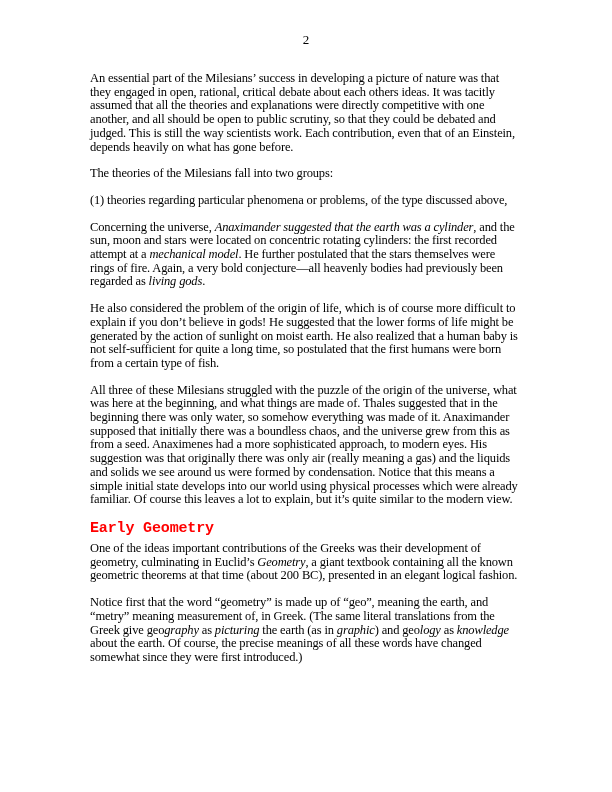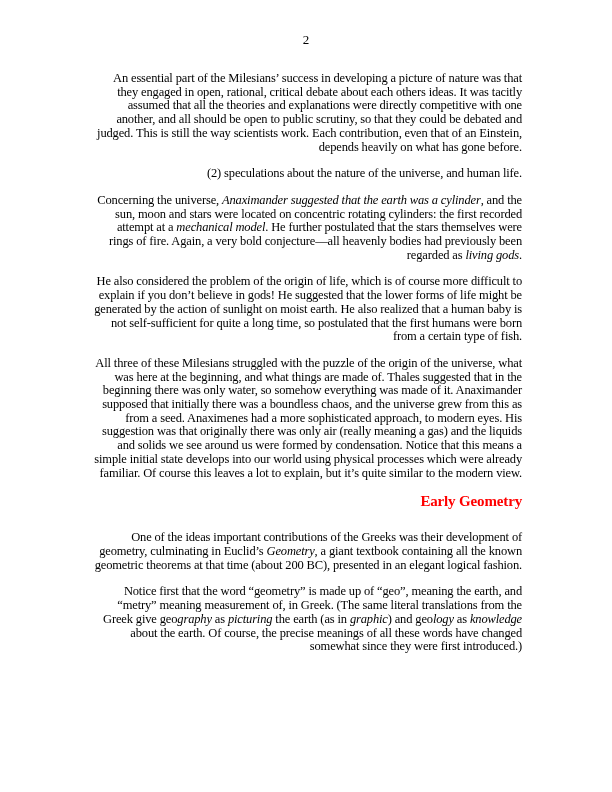--- a/index.html
+++ b/index.html
@@ -14,43 +14,43 @@
       text-align: center; font-size: 13px; line-height: 15px;
     }
     .content {
       position: absolute; left: 90px; top: 72px; width: 432px;
     }
     p {
       margin: 0 0 13px 0;
       font-size: 12.5px;
       line-height: 13.7px;
       letter-spacing: -0.15px;
-      text-align: right;
     }
     .heading {
-      font-family: Liberation Serif, serif;
+      font-family: Liberation Mono, monospace;
       font-weight: bold;
       font-size: 15px;
       line-height: 17px;
-      margin: 2px 0 21px 0;
+      margin: 2px 0 5px 0;
     }
     em { font-style: italic; }
   </style>
 </head>
 <body>
 
 <div class="page" style="color: rgb(0, 0, 0);">
   <div class="page-number">2</div>
 
   <div class="content">
     <p>An essential part of the Milesians’ success in developing a picture of nature was that they engaged in open, rational, critical debate about each others ideas.  It was tacitly assumed that all the theories and explanations were directly competitive with one another, and all should be open to public scrutiny, so that they could be debated and judged.  This is still the way scientists work. Each contribution, even that of an Einstein, depends heavily on what has gone before.</p>
 
+    <p>The theories of the Milesians fall into two groups:</p>
 
+    <p>(1) theories regarding particular phenomena or problems, of the type discussed above,</p>
 
-    <p>(2) speculations about the nature of the universe, and human life.</p>
 
     <p><span>Concerning the universe, </span><em>Anaximander suggested that the earth was a cylinder</em><span>, and the sun, moon and stars were located on concentric rotating cylinders: the first recorded attempt at a </span><em>mechanical model</em><span>.  He further postulated that the stars themselves were rings of fire.  Again, a very bold conjecture—all heavenly bodies had previously been regarded as </span><em>living gods</em><span>.</span></p>
 
     <p>He also considered the problem of the origin of life, which is of course more difficult to explain if you don’t believe in gods!  He suggested that the lower forms of life might be generated by the action of sunlight on moist earth.  He also realized that a human baby is not self-sufficient for quite a long time, so postulated that the first humans were born from a certain type of fish.</p>
 
     <p>All three of these Milesians struggled with the puzzle of the origin of the universe, what was here at the beginning, and what things are made of.  Thales suggested that in the beginning there was only water, so somehow everything was made of it.  Anaximander supposed that initially there was a boundless chaos, and the universe grew from this as from a seed.  Anaximenes had a more sophisticated approach, to modern eyes.  His suggestion was that originally there was only air (really meaning a gas) and the liquids and solids we see around us were formed by condensation.  Notice that this means a simple initial state develops into our world using physical processes which were already familiar.  Of course this leaves a lot to explain, but it’s quite similar to the modern view.</p>
 
     <p class="heading" style="color: rgb(255, 0, 0);">Early Geometry</p>
 
     <p><span>One of the ideas important contributions of the Greeks was their development of geometry, culminating in Euclid’s </span><em>Geometry</em><span>, a giant textbook containing all the known geometric theorems at that time (about 200 BC), presented in an elegant logical fashion.</span></p>

